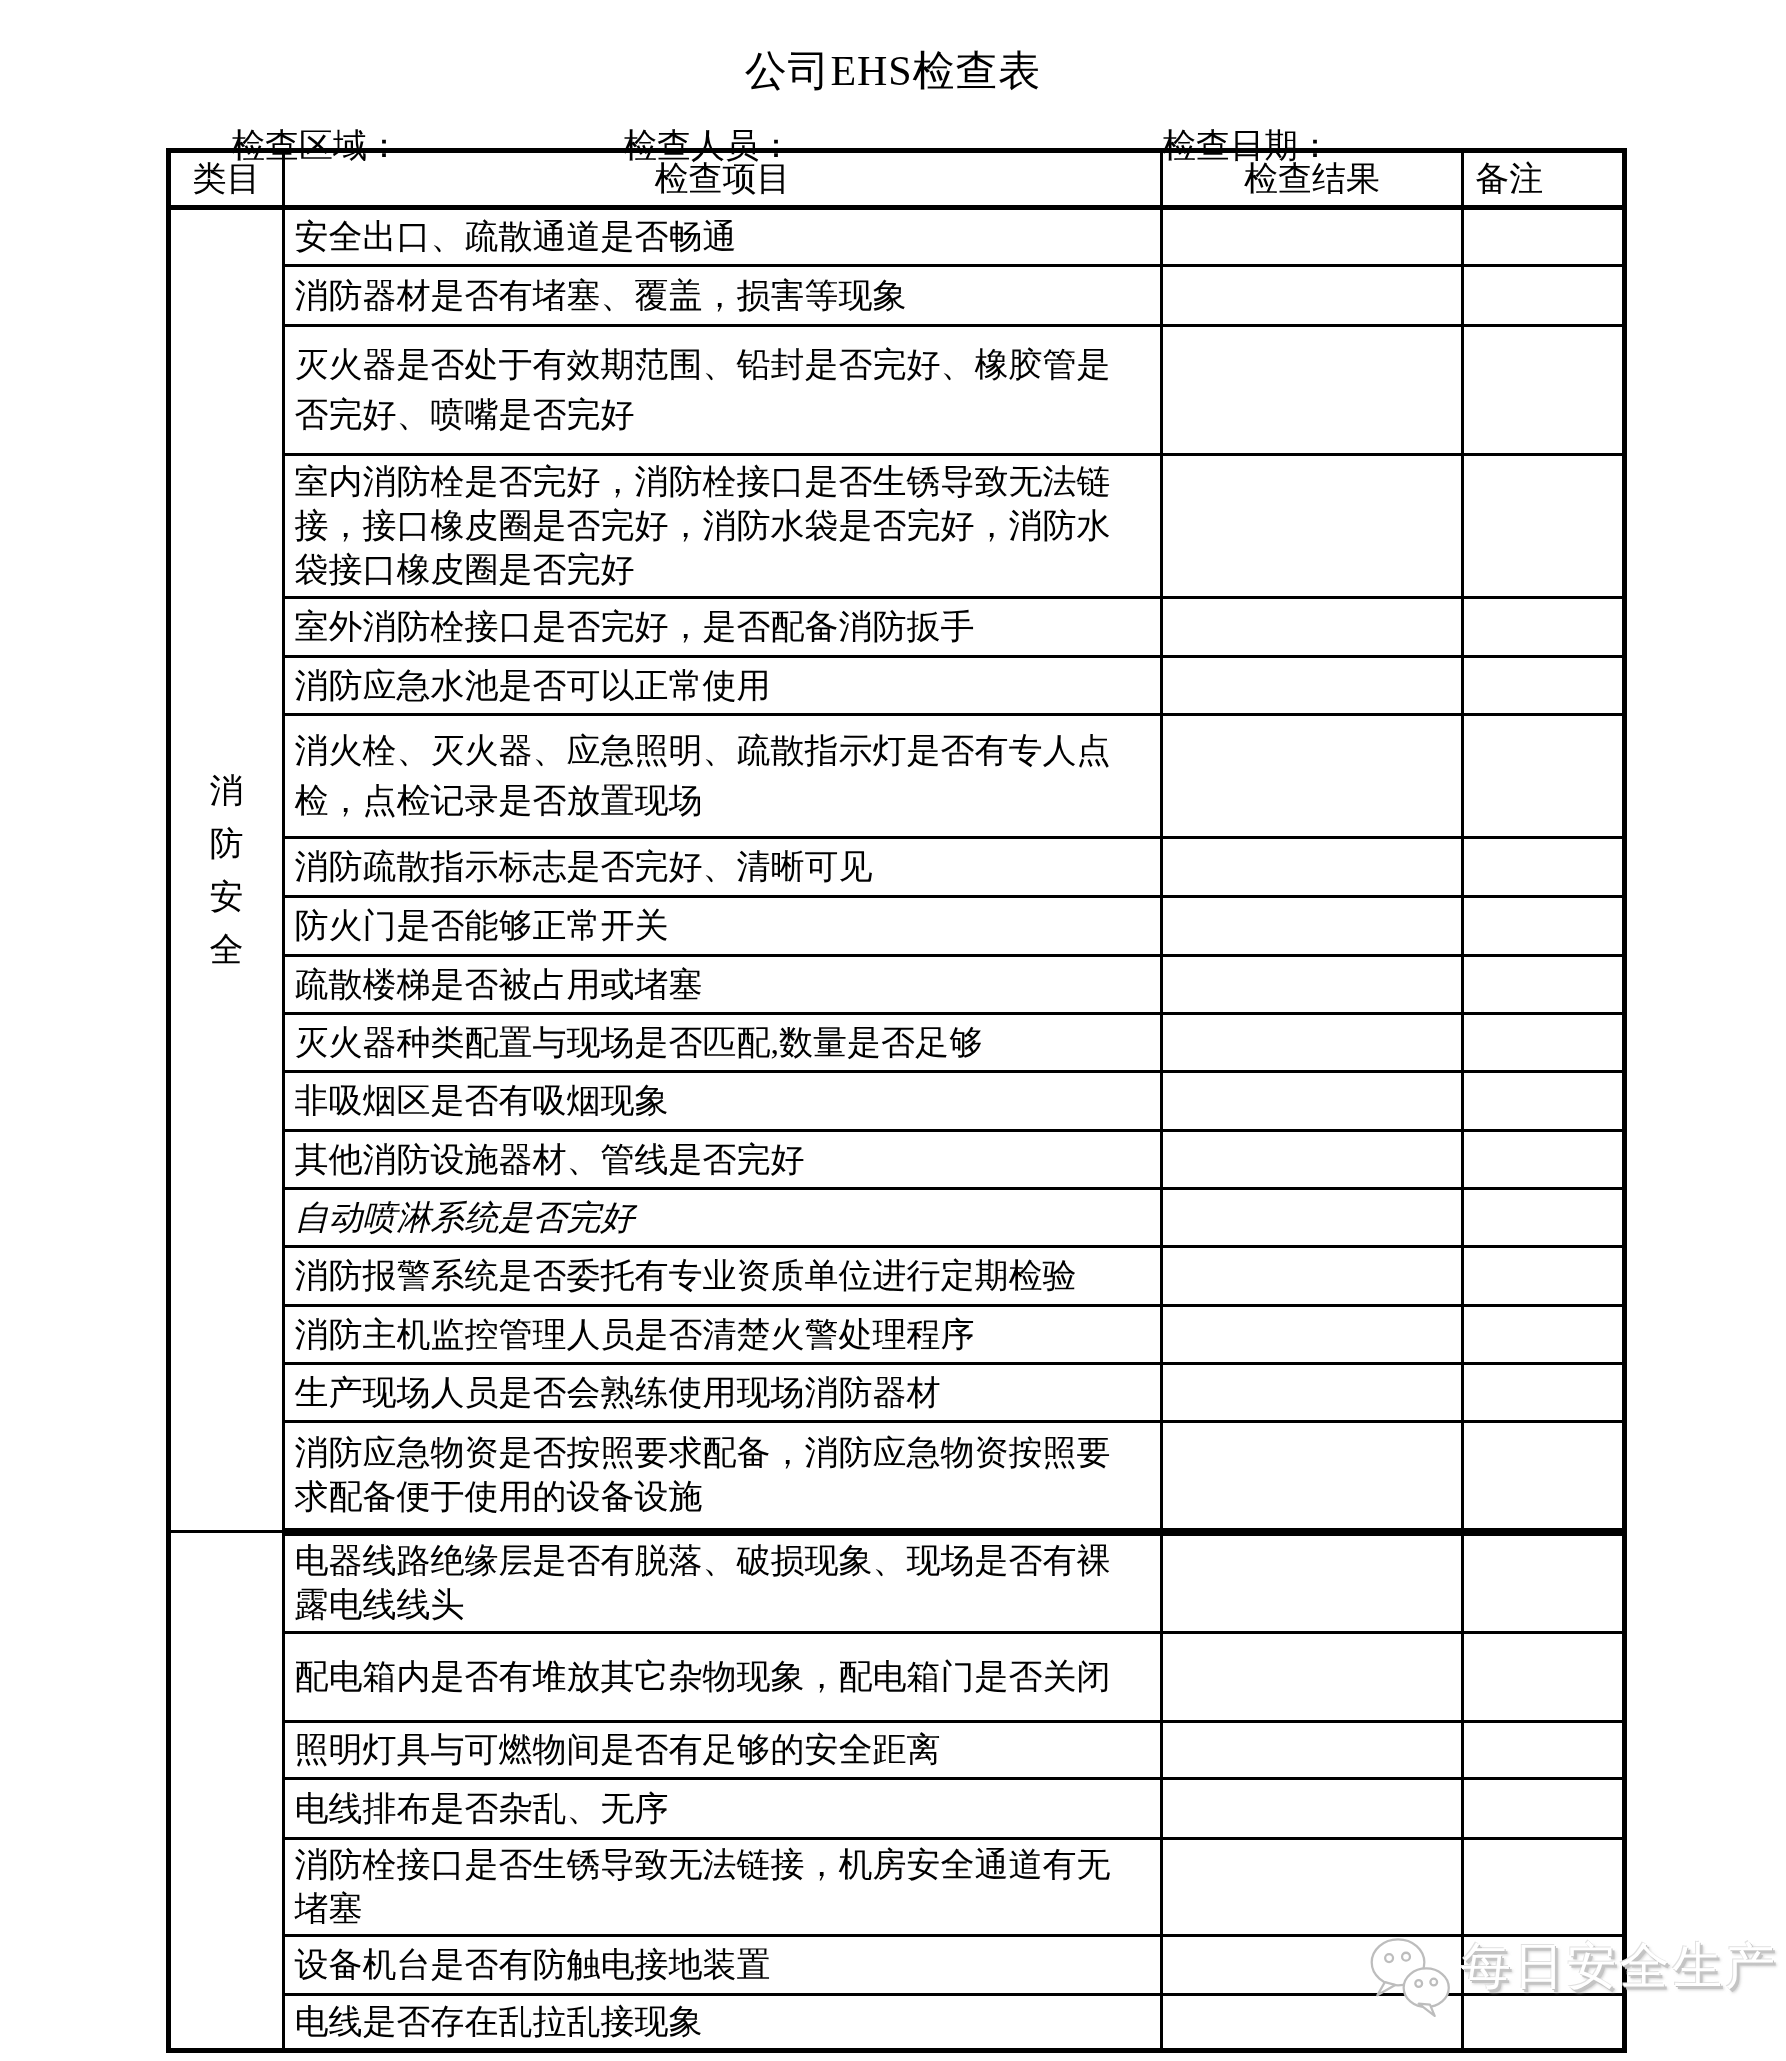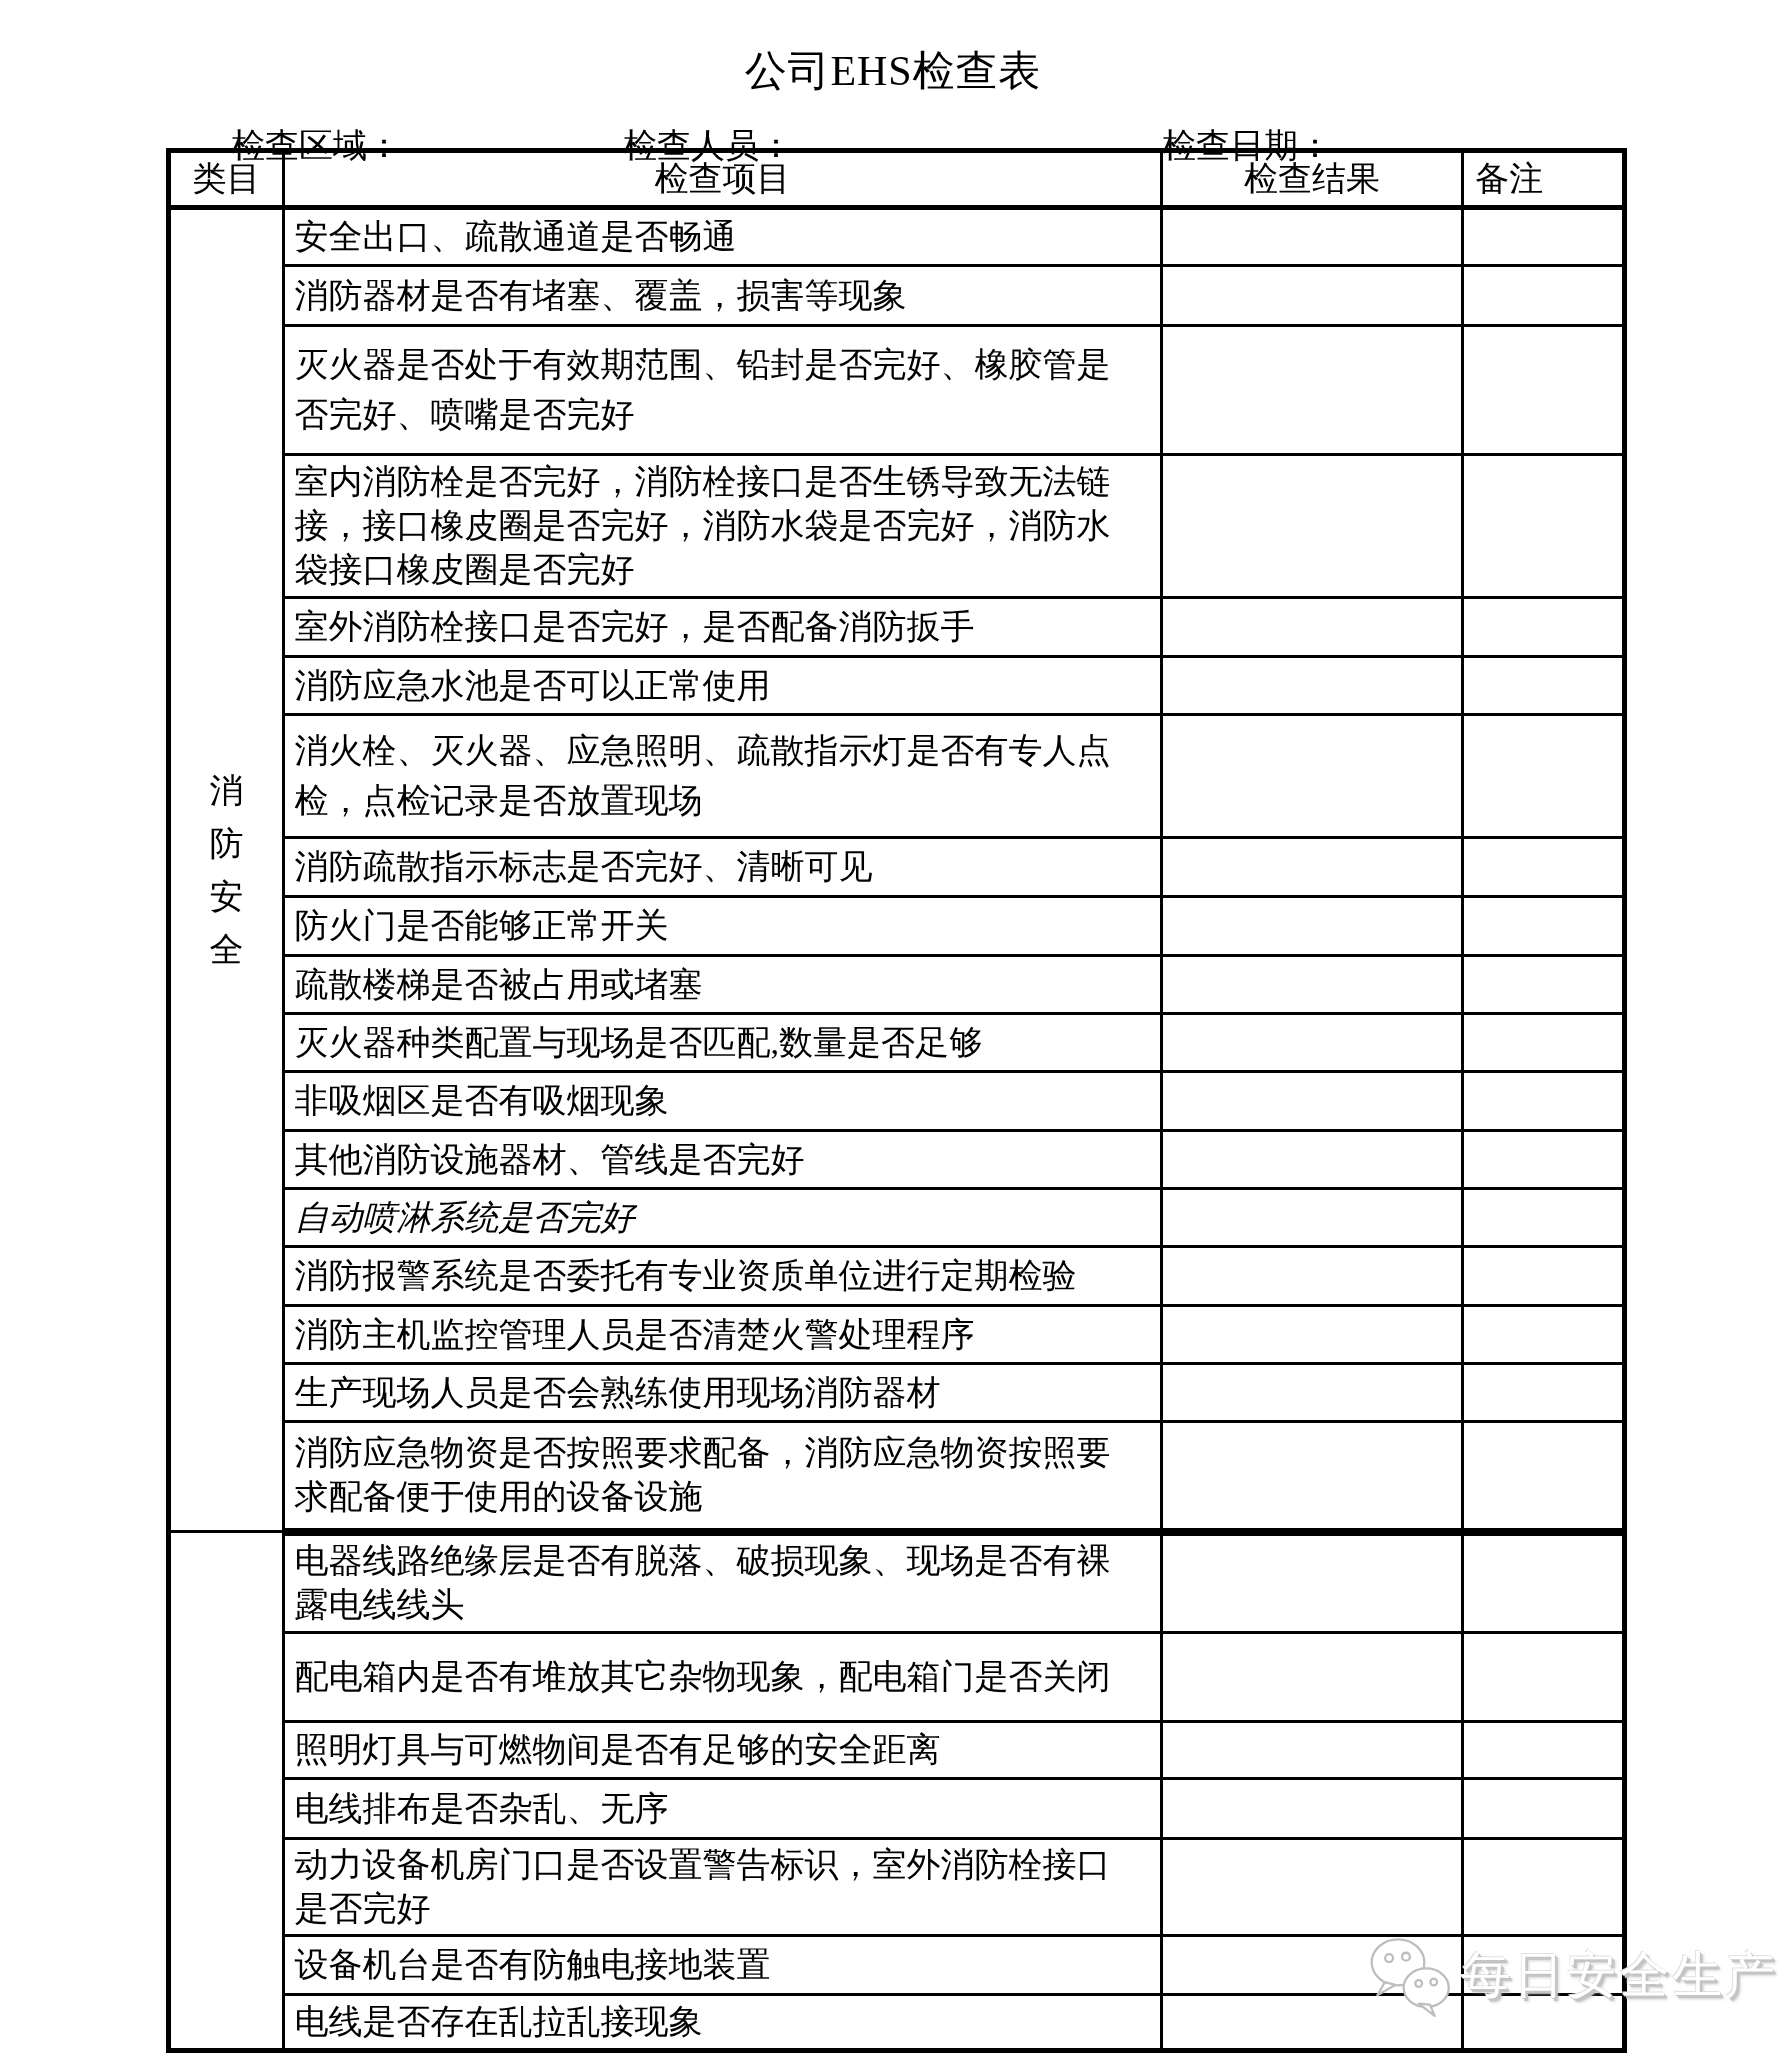--- a/index.html
+++ b/index.html
@@ -74,21 +74,20 @@
   }
   td.item-cell.wide { line-height: 50px; }
   td.result-cell, td.remark-cell { background: transparent; }
 
   tr.section-end td { border-bottom: 8.5px solid #000; }
 
   .watermark {
     position: absolute;
     left: 1367px; top: 1933px;
     display: flex;
-    align-items: center;
     z-index: 5;
     pointer-events: none;
   }
   .wm-icon { width: 94px; height: 85px; flex: 0 0 auto; }
   .wm-text {
     font-size: 50px;
     letter-spacing: 2.8px;
     color: #ffffff;
     white-space: nowrap;
     text-shadow:
@@ -237,21 +236,21 @@
           <td class="item-cell">照明灯具与可燃物间是否有足够的安全距离</td>
           <td class="result-cell"></td>
           <td class="remark-cell"></td>
         </tr>
         <tr style="height: 60px;">
           <td class="item-cell">电线排布是否杂乱、无序</td>
           <td class="result-cell"></td>
           <td class="remark-cell"></td>
         </tr>
         <tr style="height: 97px;">
-          <td class="item-cell">动力设备机房门口是否设置警告标识，室外消防栓接口是否完好</td>
+          <td class="item-cell">消防栓接口是否生锈导致无法链接，机房安全通道有无堵塞</td>
           <td class="result-cell"></td>
           <td class="remark-cell"></td>
         </tr>
         <tr style="height: 59px;">
           <td class="item-cell">设备机台是否有防触电接地装置</td>
           <td class="result-cell"></td>
           <td class="remark-cell"></td>
         </tr>
         <tr style="height: 56px;">
           <td class="item-cell">电线是否存在乱拉乱接现象</td>

